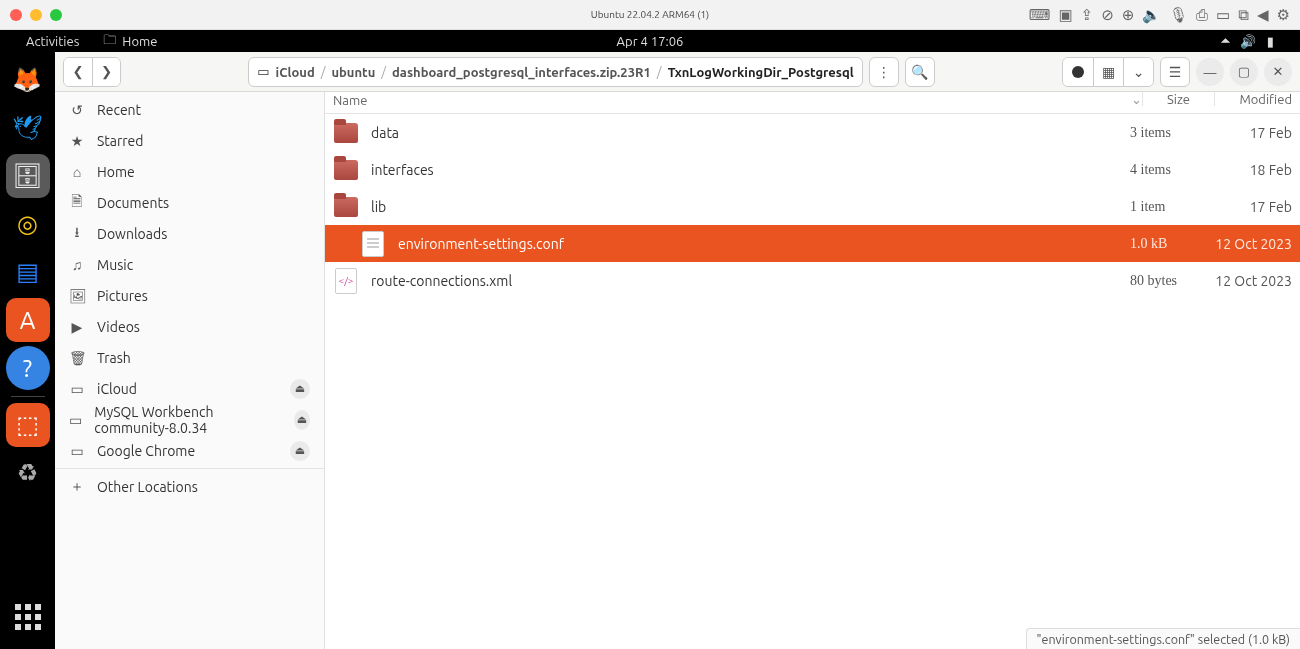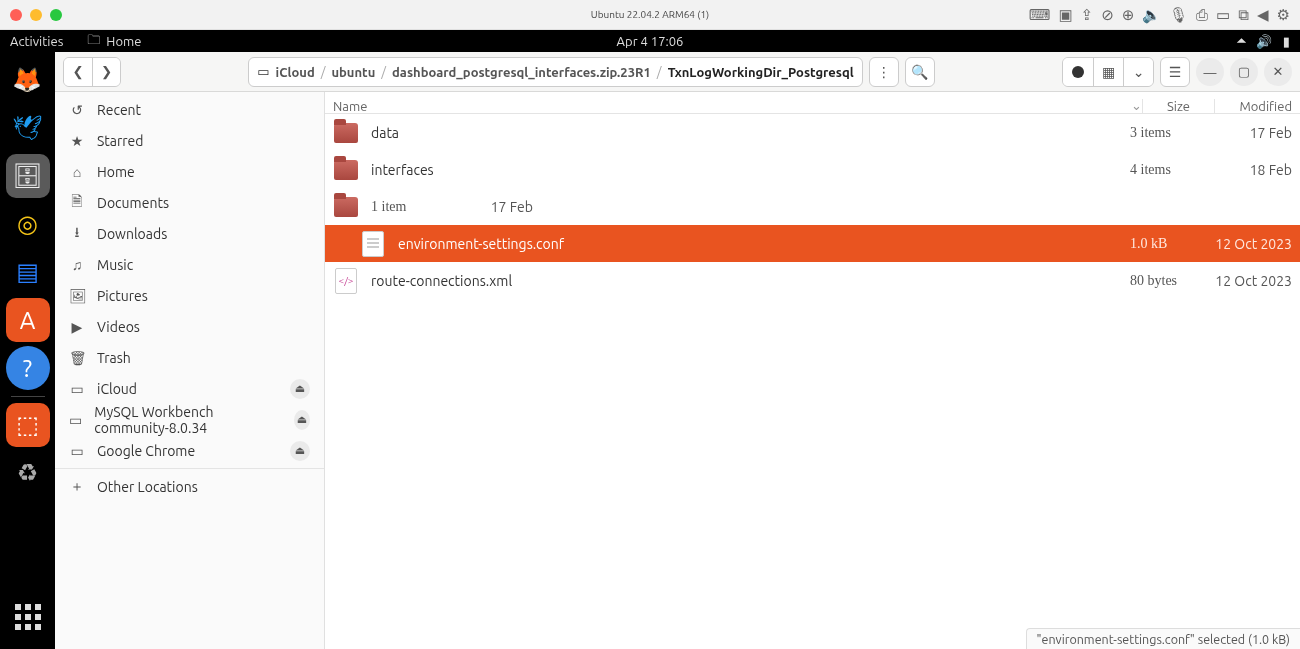--- a/index.html
+++ b/index.html
@@ -9,21 +9,21 @@
   .mac-titlebar { height: 30px; background: #f2f2f2; display: flex; align-items: center; padding: 0 10px; border-bottom: 1px solid #e0e0e0; position: relative; }
   .traffic-lights { display: flex; gap: 8px; }
   .tl { width: 12px; height: 12px; border-radius: 50%; }
   .tl.red { background: #ff5f57; }
   .tl.yellow { background: #febc2e; }
   .tl.green { background: #28c840; }
   .mac-title { position:absolute; left:0; right:0; text-align:center; font-size: 10px; color: #444; }
   .mac-icons { margin-left: auto; display: flex; gap: 8px; align-items: center; color: #666; font-size: 15px; z-index:2; }
 
   
-  .gnome-bar { height: 22px; background: #000; color: #ddd; display: flex; align-items: center; padding: 0 10px; font-size: 13px; position:relative;}
+  .gnome-bar { height: 22px; background: #000; color: #ddd; display: flex; align-items: center; padding: 0 26px; font-size: 13px; position:relative;}
   .gnome-bar .activities { margin-right: 24px; }
   .gnome-bar .files-app { display: flex; align-items: center; gap: 6px; }
   .gnome-bar .clock { position:absolute; left:0; right:0; text-align:center; }
   .gnome-bar .status { margin-left: auto; display: flex; gap: 10px; align-items:center; }
 
   
   .main { display: flex; height: calc(649px - 30px - 22px); }
   .dock { width: 55px; background: #000; display: flex; flex-direction: column; align-items: center; padding-top: 6px; gap:4px; position:relative;}
   .dock-icon { width: 44px; height: 44px; border-radius: 10px; display:flex; align-items:center; justify-content:center; font-size:24px;}
   .dock-icon.active { background: #5a5a5a; }
@@ -50,21 +50,21 @@
   .win-ctl { width:28px; height:28px; border-radius:50%; background:#ebebeb; display:flex; align-items:center; justify-content:center; color:#555; font-size:13px;}
 
   .fw-body { flex:1; display:flex; min-height:0;}
   .sidebar { width:270px; background:#fafafa; border-right:1px solid #e0e0e0; overflow-y:auto; padding-top:2px;}
   .sb-item { height:31px; display:flex; align-items:center; padding:0 14px; gap:12px; font-size:14px; color:#333;}
   .sb-item .eject { margin-left:auto; width:20px; height:20px; border-radius:50%; background:#eaeaea; display:flex; align-items:center; justify-content:center; font-size:11px; color:#555;}
   .sb-divider { height:1px; background:#e4e4e4; margin:2px 0;}
   .sb-icon { width:16px; text-align:center; color:#555; font-size:14px;}
 
   .content { flex:1; display:flex; flex-direction:column; position:relative;}
-  .col-head { height:22px; display:flex; align-items:flex-end; border-bottom:1px solid #e4e4e4; font-size:13px; color:#666; padding:0 8px;}
+  .col-head { height:22px; display:flex; align-items:flex-start; border-bottom:1px solid #e4e4e4; font-size:13px; color:#666; padding:0 8px;}
   .col-head .col-name { flex:1; display:flex; align-items:center; gap:4px;}
   .col-head .col-size { width:72px; text-align:left; border-left:1px solid #e4e4e4; padding-left:24px;}
   .col-head .col-mod  { width:78px; text-align:right; border-left:1px solid #e4e4e4; padding-left:6px;}
   .rows { flex:1; overflow:auto; }
   .row { height:37px; display:flex; align-items:center; padding:0 8px; gap:12px; font-size:14px;}
   .row .icon { width:26px; height:26px; display:flex; align-items:center; justify-content:center;}
   .row .name { flex:1; }
   .row .size { width:72px; text-align:left; color:#555;font-family:Liberation Serif, serif;}
   .row .mod  { width:78px; text-align:right; color:#555;}
   .row.selected { background:#e95420; color:#fff;padding-left:35px; }
@@ -257,20 +257,21 @@
                 <div class="folder-ico"></div>
               </div>
               <div class="name">interfaces</div>
               <div class="size">4 items</div>
               <div class="mod">18 Feb</div>
             </div>
             <div class="row">
               <div class="icon">
                 <div class="folder-ico"></div>
               </div>
+              <div class="name">lib</div>
               <div class="size">1 item</div>
               <div class="mod">17 Feb</div>
             </div>
             <div class="row selected">
               <div class="icon">
                 <div class="file-ico txt"></div>
               </div>
               <div class="name">environment-settings.conf</div>
               <div class="size">1.0 kB</div>
               <div class="mod">12 Oct 2023</div>

